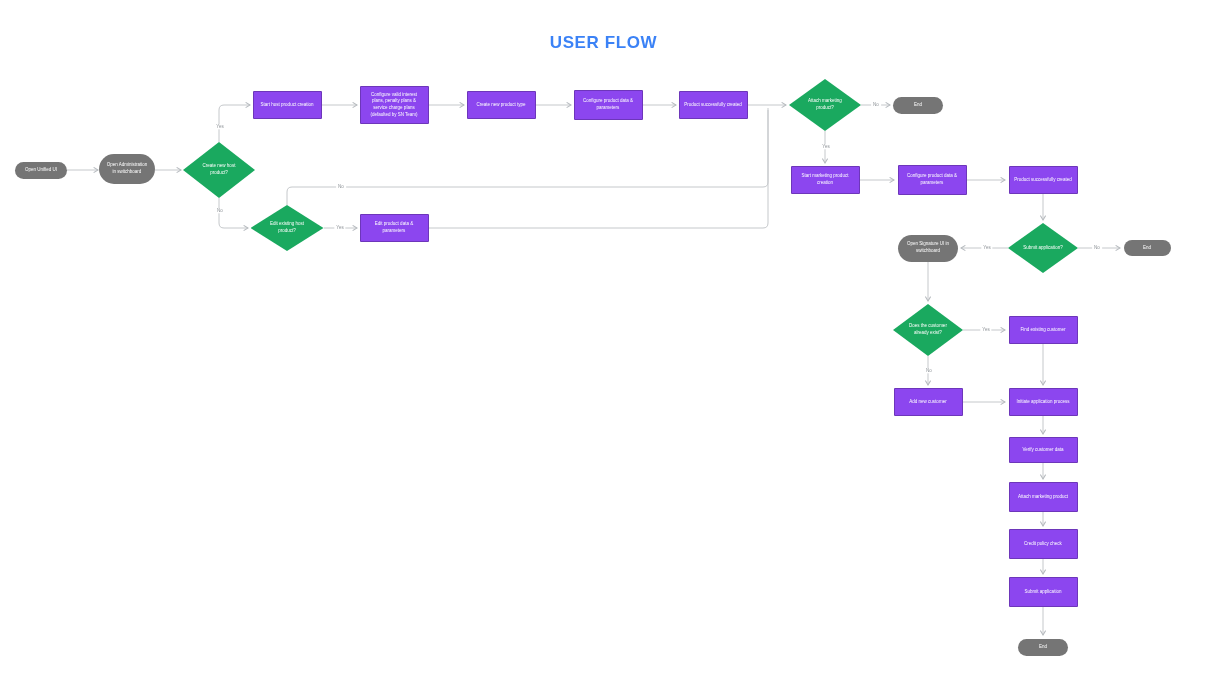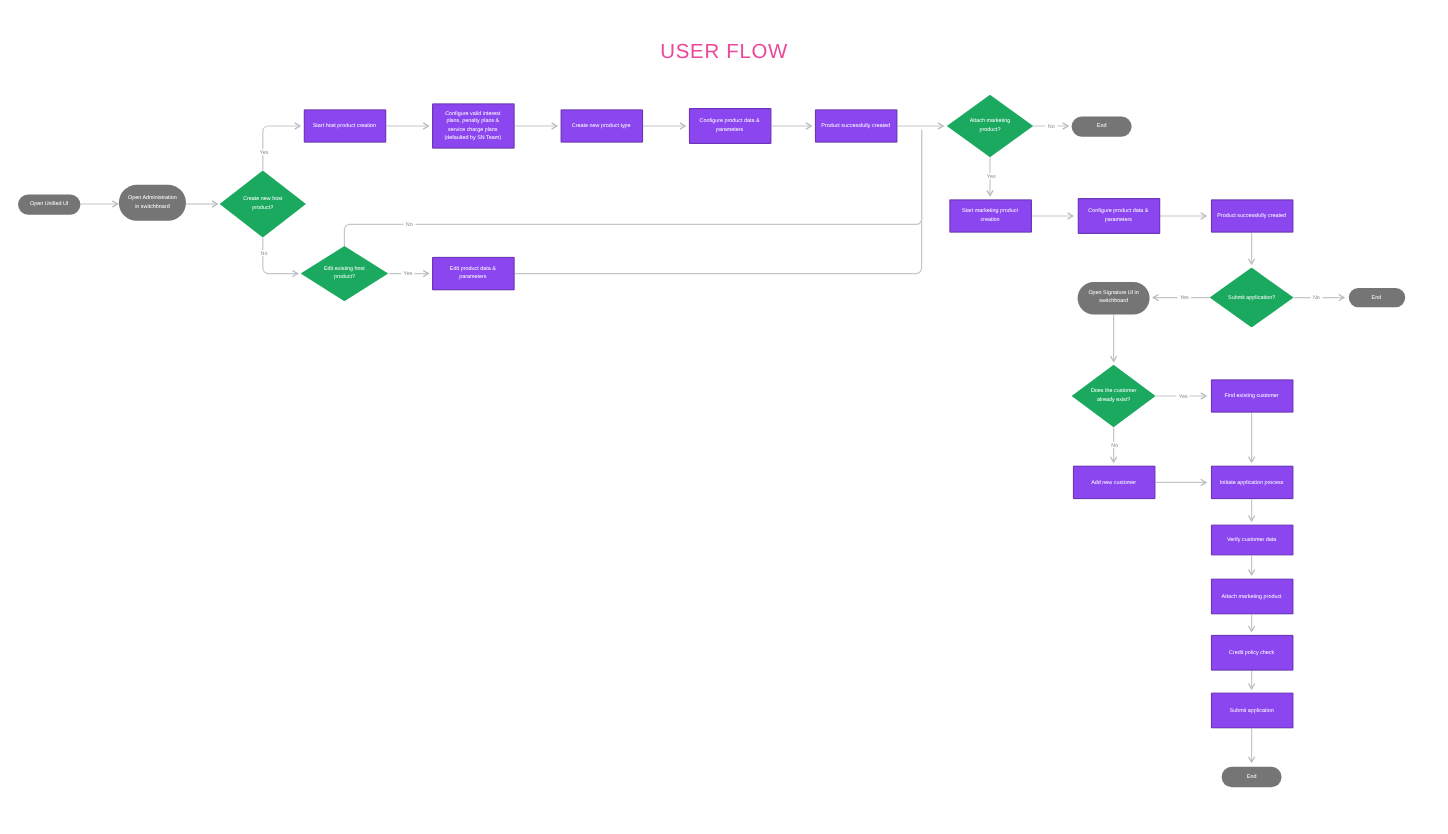--- a/index.html
+++ b/index.html
@@ -1,22 +1,22 @@
 <!DOCTYPE html>
 <html><head>
 <meta charset="utf-8">
 <style>
   * { box-sizing: border-box; }
   html,body { margin:0; padding:0; background:#ffffff; }
   body { font-family:"Liberation Sans", sans-serif; }
   .canvas { position:relative; width:1207px; height:695px; background:#ffffff; overflow:hidden; }
   .diagram-title {
     position:absolute; top:33px; left:0; width:100%;
-    text-align:center; font-size:17px; font-weight:normal;
-    letter-spacing:0.6px; color:#ec4899;
+    text-align:center; font-size:17px; font-weight:bold;
+    letter-spacing:0.6px; color:#3b82f6;
   }
   svg.edge-layer { position:absolute; left:0; top:0; }
   .node {
     position:absolute; display:flex; align-items:center; justify-content:center;
     text-align:center; color:#ffffff; font-size:4.5px; line-height:1.5;
     cursor:default;
   }
   .node.process { border:1px solid rgba(0,0,0,0.22); border-radius:1px; padding:2px 4px; }
   .node.terminal { border-radius:999px; padding:2px 6px; }
   .node.decision { clip-path:polygon(50% 0,100% 50%,50% 100%,0 50%); padding:0 13px; }

